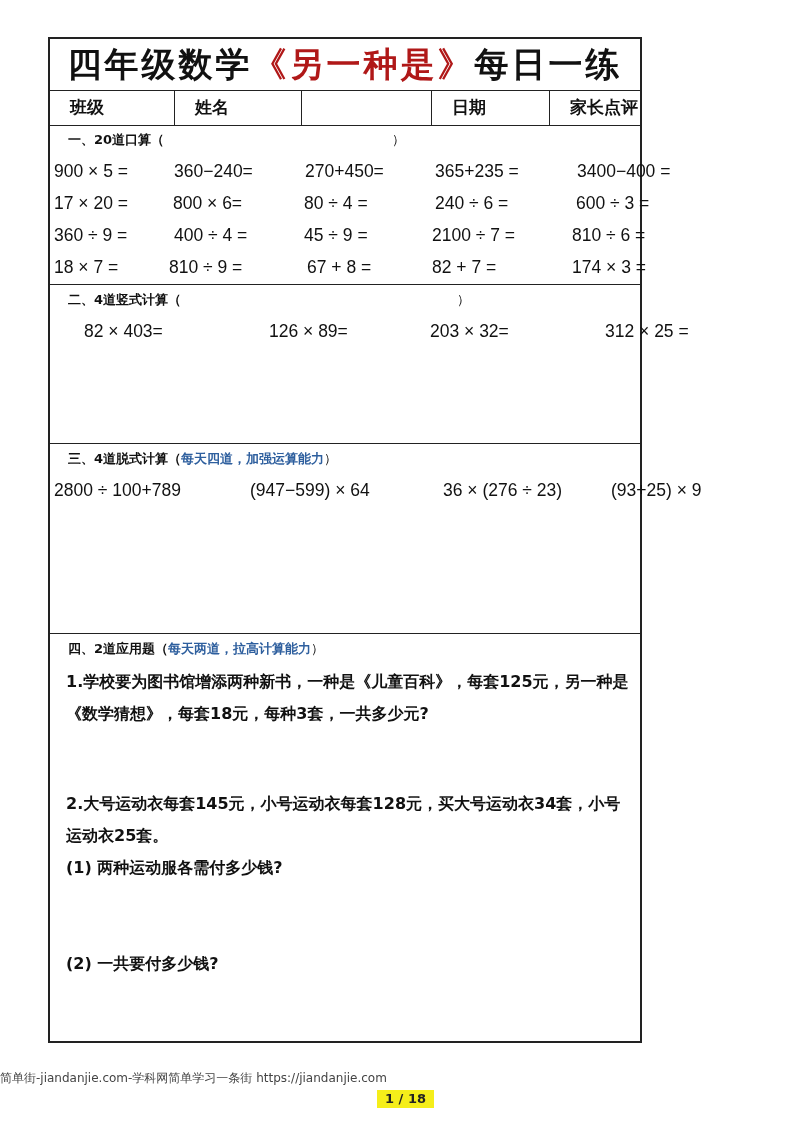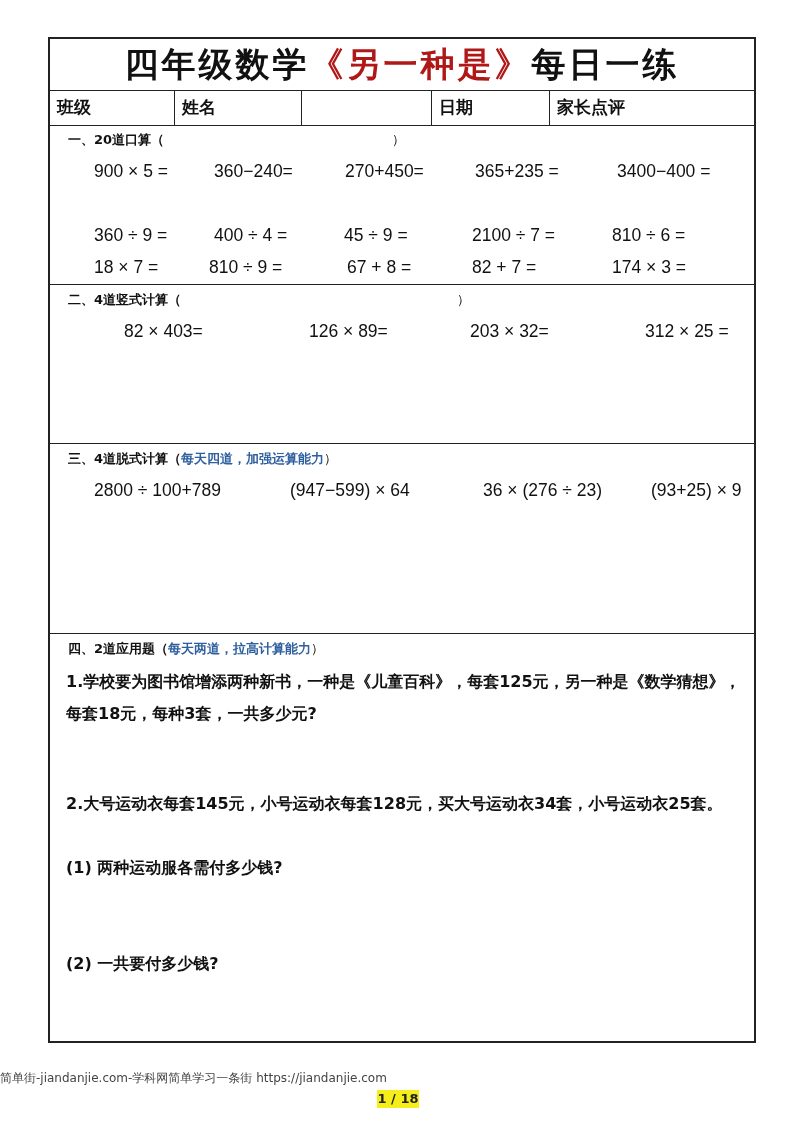--- a/index.html
+++ b/index.html
@@ -1,39 +1,39 @@
 <!DOCTYPE html>
 <html><head>
 <meta charset="utf-8">
 <style>
   html, body { margin: 0; padding: 0; background: #ffffff; }
   body { width: 793px; height: 1122px; position: relative; overflow: hidden;
          font-family: "DejaVu Sans", "Liberation Sans", sans-serif; color: #111; }
-  .sheet { position: absolute; left: 48px; top: 37px; width: 708px; height: 1006px;
+  .sheet { position: absolute; left: 48px; top: 37px; width: 594px; height: 1006px;
            border: 2px solid #222; box-sizing: border-box; }
   .title { position: absolute; left: 0; top: 0; width: 100%; height: 51px;
            border-bottom: 1.5px solid #222; display: flex; align-items: center; justify-content: center;
            font-family: "DejaVu Serif", "Liberation Serif", serif; font-weight: bold; font-size: 34px; letter-spacing: 3px; }
   .title .red { color: #b01818; }
   .info { position: absolute; left: 0; top: 51px; width: 100%; height: 35px;
           border-bottom: 1.5px solid #222; display: flex; }
   .info .cell { height: 100%; border-right: 1.5px solid #222; box-sizing: border-box;
-                display: flex; align-items: center; padding-left: 7px; font-size: 17px; font-weight: bold; }
+                display: flex; align-items: center; padding-left: 20px; font-size: 17px; font-weight: bold; }
   .info .cell:last-child { border-right: none; }
   .section { position: absolute; left: 0; width: 100%; border-bottom: 1.5px solid #222; box-sizing: border-box; }
   .section.last { border-bottom: none; }
   .sec-head { position: absolute; left: 18px; font-size: 13px; font-weight: bold; white-space: nowrap; }
   .sec-head .sub { color: #2e5f9e; font-weight: bold; }
   .sec-head .paren { font-weight: normal; }
   .row { position: absolute; left: 0; width: 100%; height: 24px; font-family: "Liberation Sans", sans-serif; font-size: 17.5px; }
-  .row span { position: absolute; white-space: nowrap; margin-left: 40px; }
+  .row span { position: absolute; white-space: nowrap; }
   .problem { position: absolute; left: 16px; right: 6px; font-size: 16px; font-weight: bold; line-height: 32px; }
   .footer { position: absolute; top: 1070px; left: 0; width: 100%; text-align: left; font-size: 12px; color: #444;
             font-family: "DejaVu Sans", sans-serif; }
-  .page { position: absolute; top: 1090px; left: 377px; width: 42px; height: 18px; background: #f5ee1a;
+  .page { position: absolute; top: 1090px; left: 377px; width: 57px; height: 18px; background: #f5ee1a;
           font-size: 13px; font-weight: bold; text-align: center; line-height: 18px; color: #222; }
 </style>
 </head>
 <body>
 
 <div class="sheet">
   <div class="title">
     <span>四年级数学</span>
       <span class="red">《另一种是》</span>
       <span>每日一练</span>
@@ -50,20 +50,27 @@
   <div class="section" style="top:86px;height:160px">
     <div class="sec-head" style="top:6px">
       <span>一、20道口算（</span><span style="display:inline-block;width:228px"></span><span class="paren">）</span>
     </div>
     <div class="row" style="top:36px">
       <span style="left:4px">900 × 5 =</span>
       <span style="left:124px">360−240=</span>
       <span style="left:255px">270+450=</span>
       <span style="left:385px">365+235 =</span>
       <span style="left:527px">3400−400 =</span>
+    </div>
+    <div class="row" style="top:68px">
+      <span style="left:4px">17 × 20 =</span>
+      <span style="left:123px">800 × 6=</span>
+      <span style="left:254px">80 ÷ 4 =</span>
+      <span style="left:385px">240 ÷ 6 =</span>
+      <span style="left:526px">600 ÷ 3 =</span>
     </div>
     <div class="row" style="top:100px">
       <span style="left:4px">360 ÷ 9 =</span>
       <span style="left:124px">400 ÷ 4 =</span>
       <span style="left:254px">45 ÷ 9 =</span>
       <span style="left:382px">2100 ÷ 7 =</span>
       <span style="left:522px">810 ÷ 6 =</span>
     </div>
     <div class="row" style="top:132px">
       <span style="left:4px">18 × 7 =</span>

